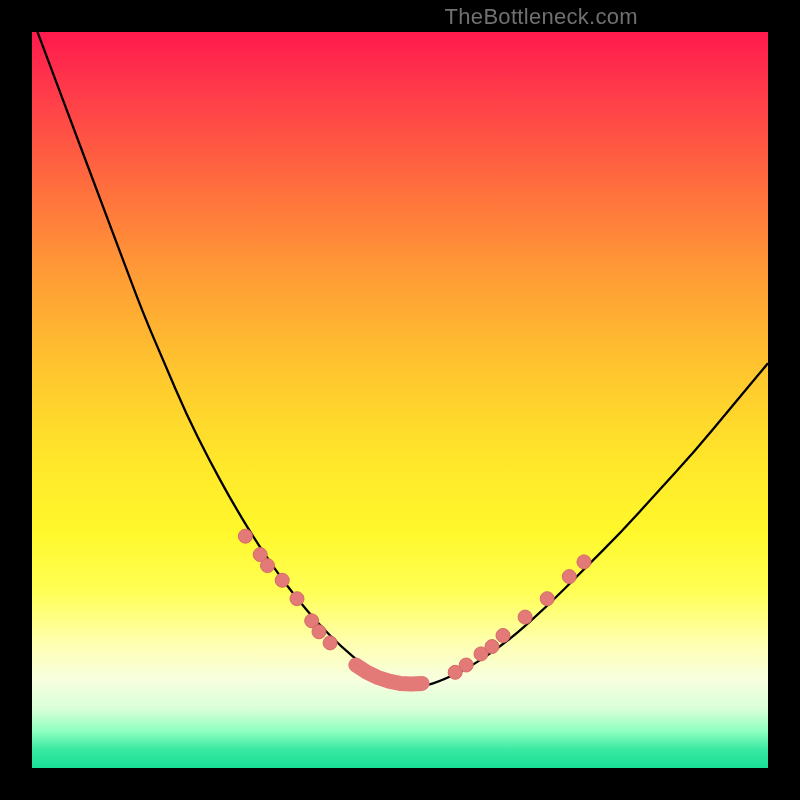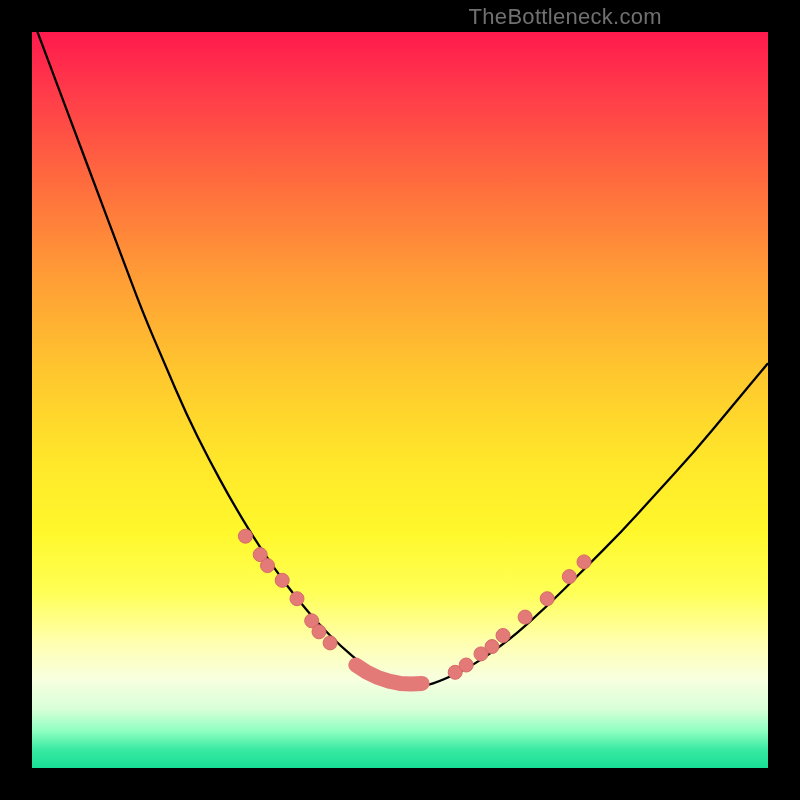--- a/index.html
+++ b/index.html
@@ -9,21 +9,20 @@
     height: 800px;
     background: #000;
     overflow: hidden;
     font-family: Arial, Helvetica, sans-serif;
   }
   .stage {
     position: relative;
     width: 646px;
     height: 800px;
     background: #000;
-    padding-left: 24px;
   }
   .plot-area {
     position: absolute;
     left: 32px;
     top: 32px;
     width: 736px;
     height: 736px;
     overflow: hidden;
   }
   .gradient {

